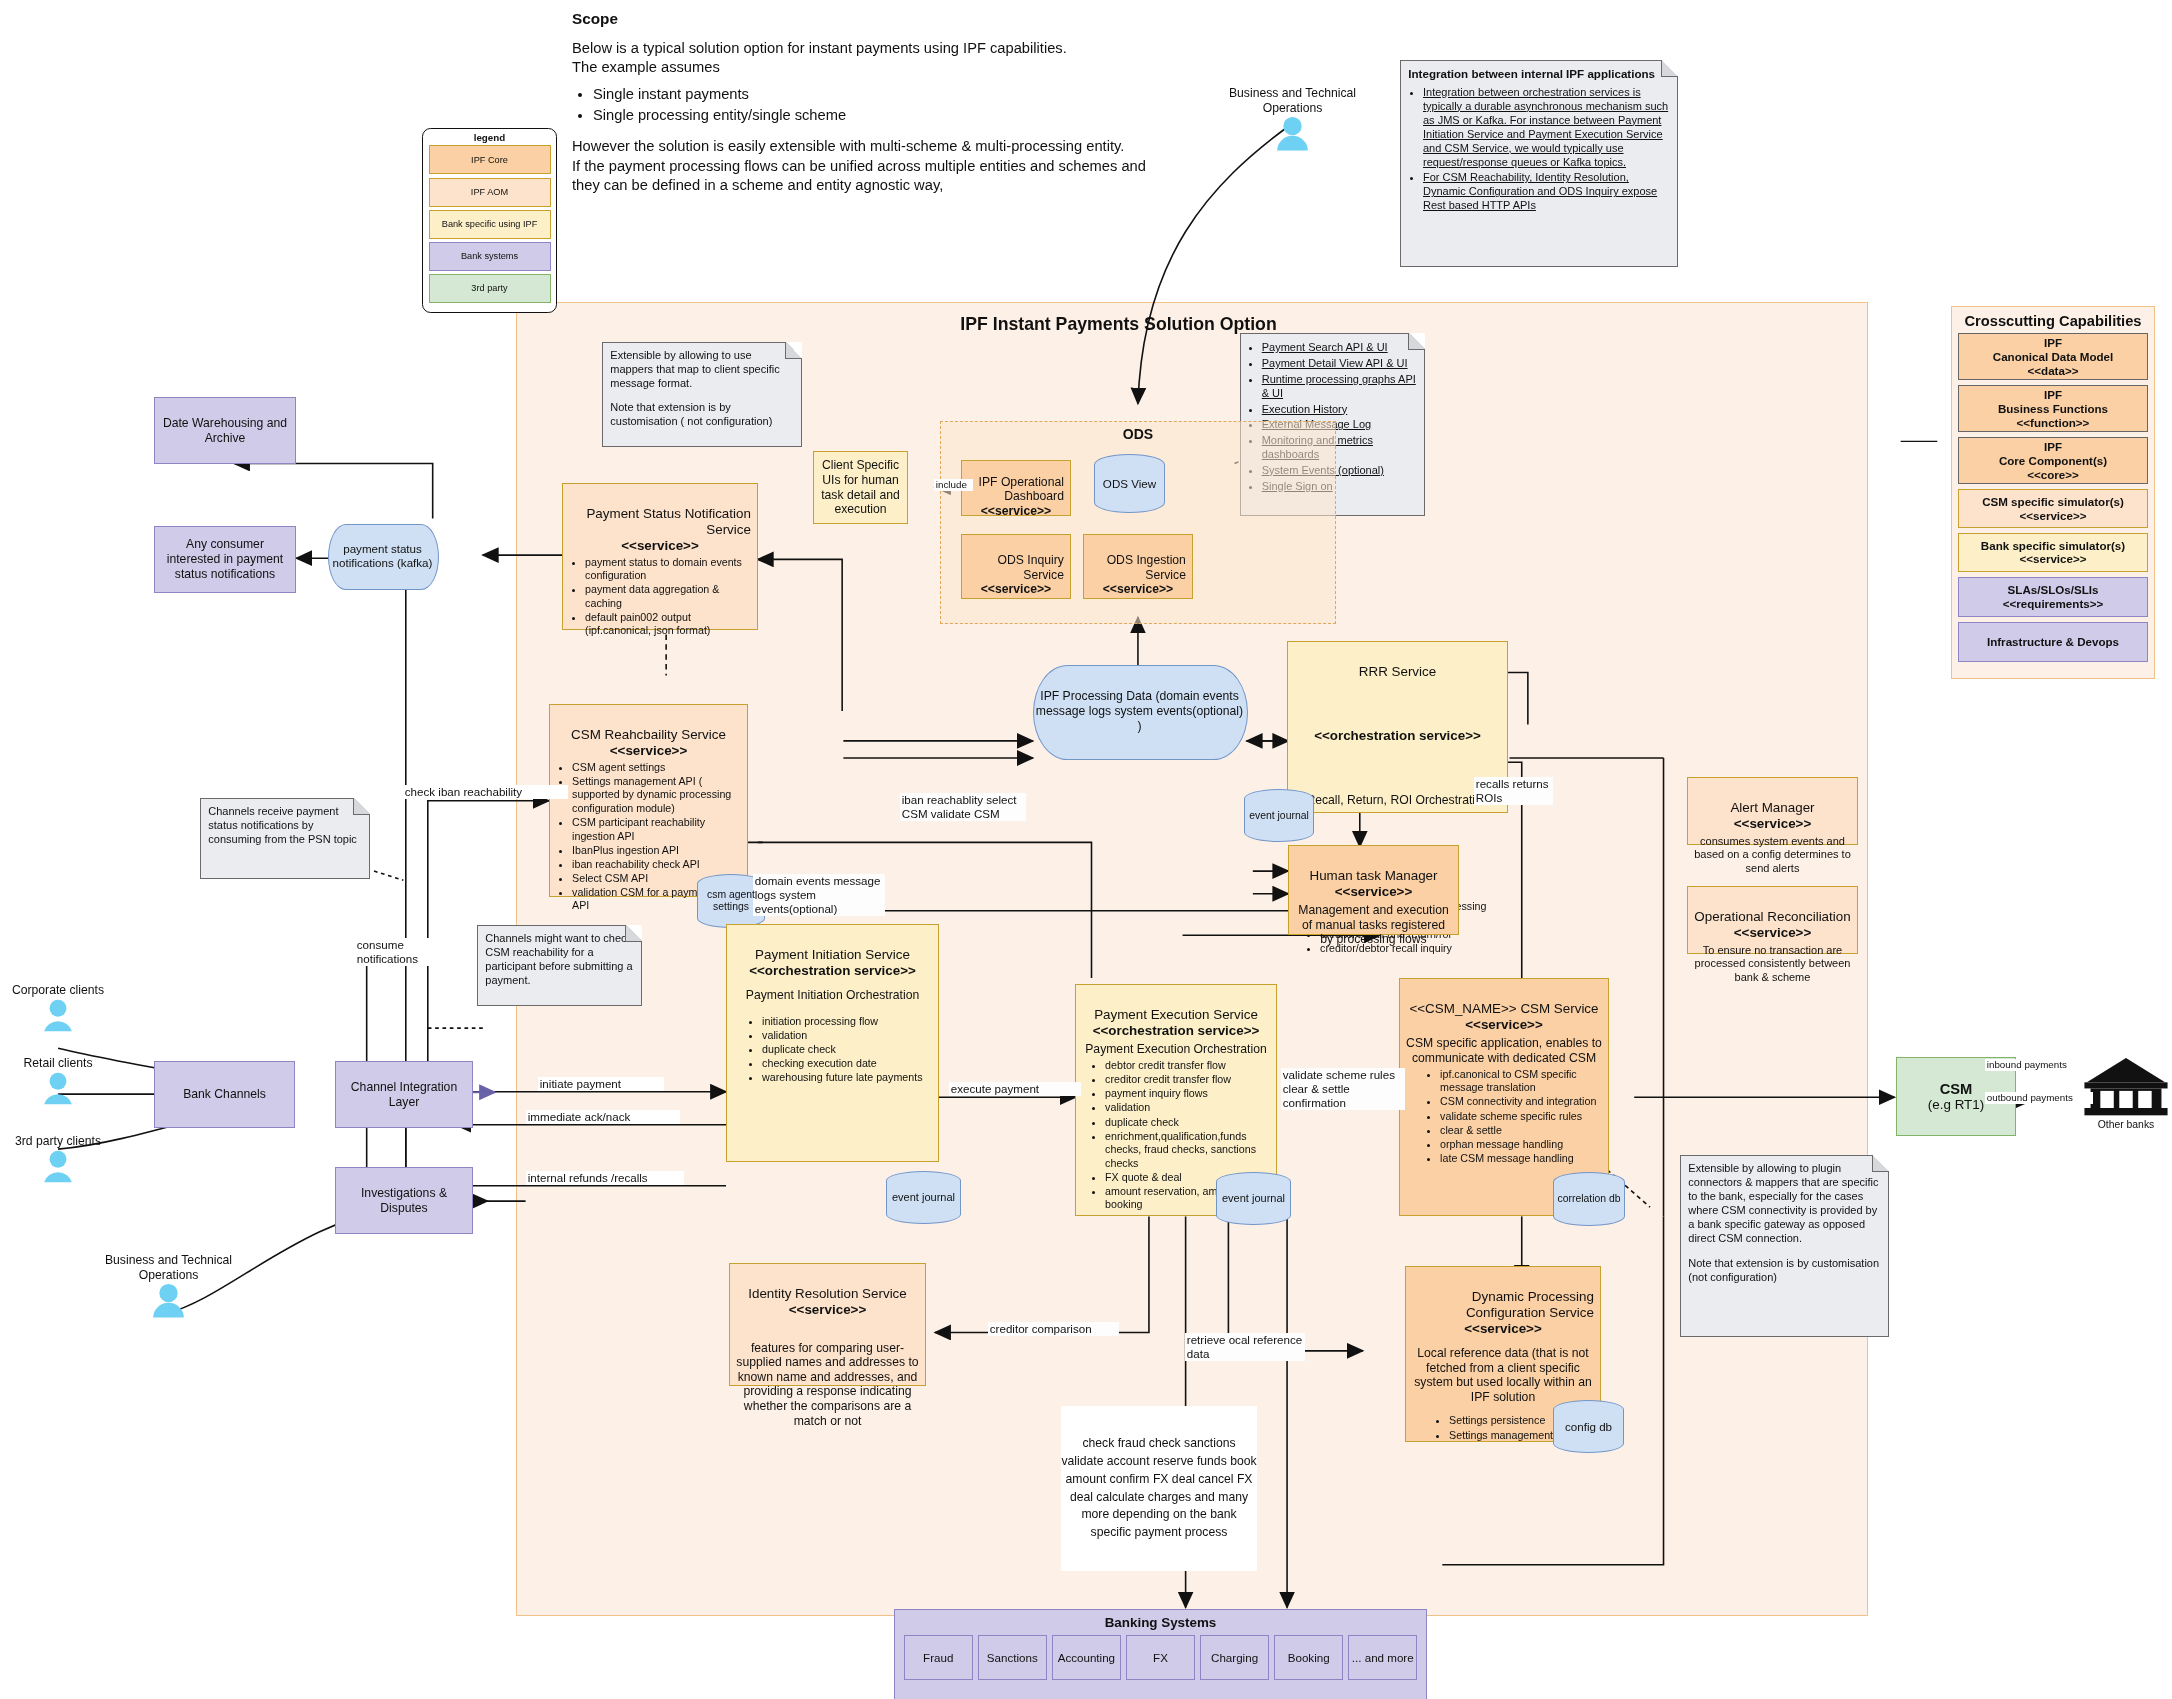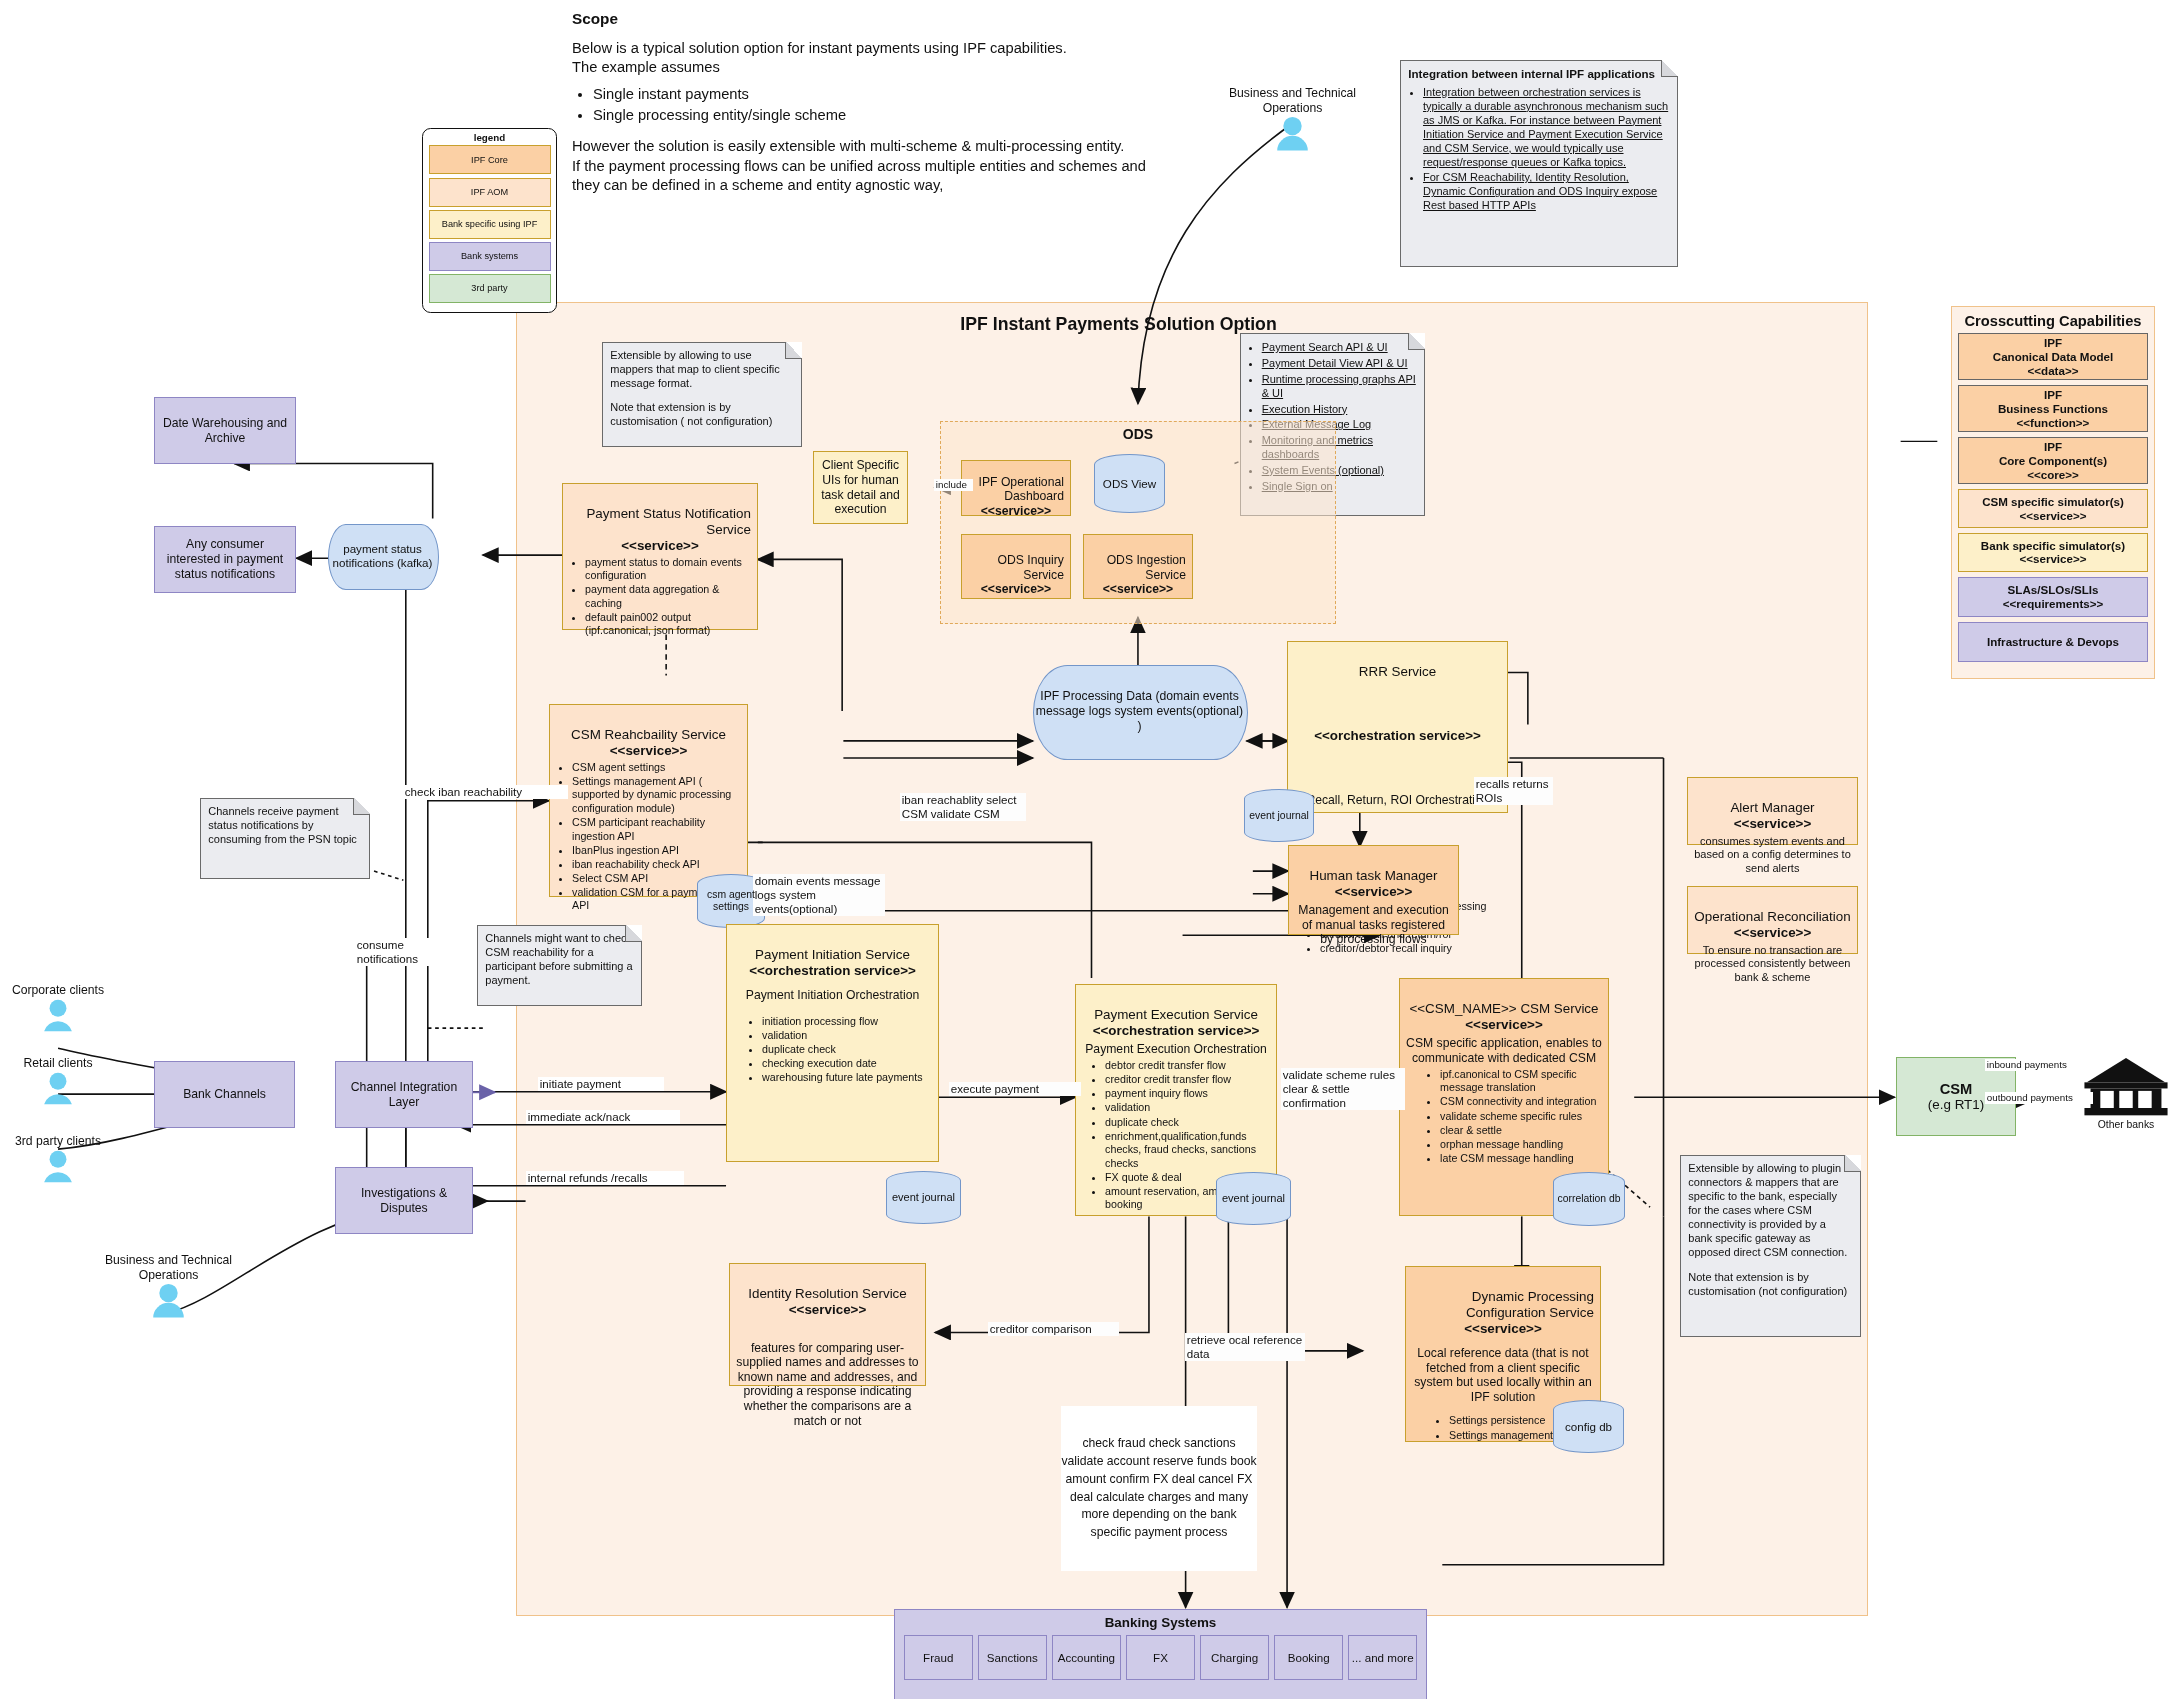--- a/index.html
+++ b/index.html
@@ -425,21 +425,21 @@
     <li>clear &amp; settle</li>
     <li>orphan message handling</li>
     <li>late CSM message handling</li>
   </ul>
 </div>
 <div class="db" style="left:1553px;top:1172px;width:72px;height:54px;">
   <div class="body"></div>
   <div class="lbl" style="font-size:10.4px">correlation db</div>
 </div>
 
-<div class="note abs" style="left:1680px;top:1155px;width:181px;height:182px;">
+<div class="note abs" style="left:1680px;top:1155px;width:209px;height:182px;">
   <div class="note-fold"></div>
   <div class="note-inner">
     <div>Extensible by allowing to plugin connectors &amp; mappers that are specific to the bank, especially for the cases where CSM connectivity is provided by a bank specific gateway as opposed direct CSM connection.</div>
     <div style="height:11px"></div>
     <div>Note that extension is by customisation (not configuration)</div>
   </div>
 </div>
 
 <div class="comp aom abs" style="left:729px;top:1263px;width:197px;height:123px;">
   <div class="t">Identity Resolution Service</div>

